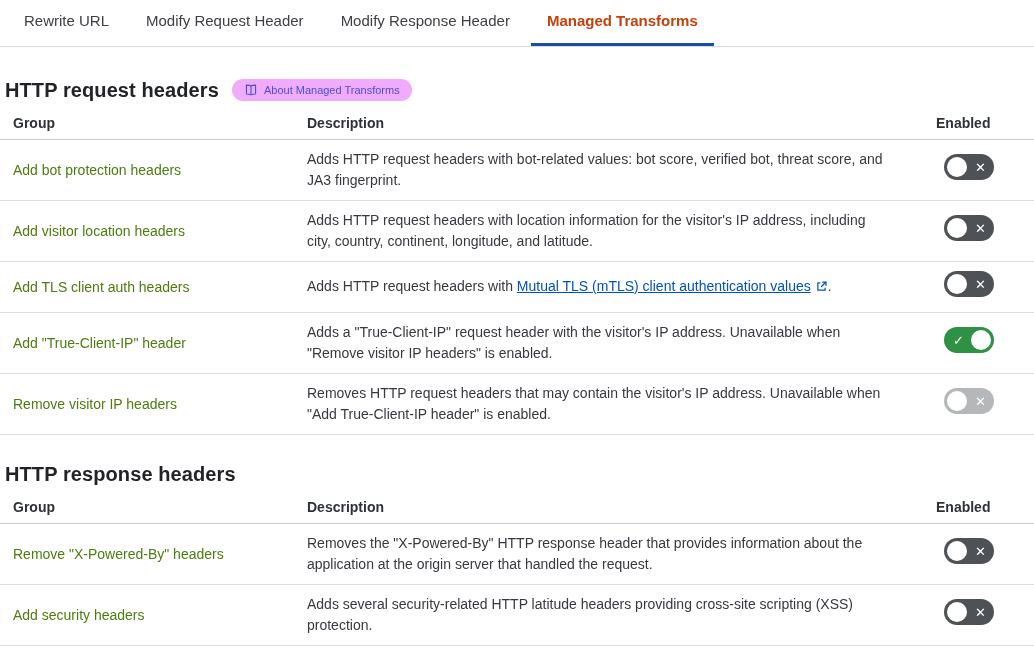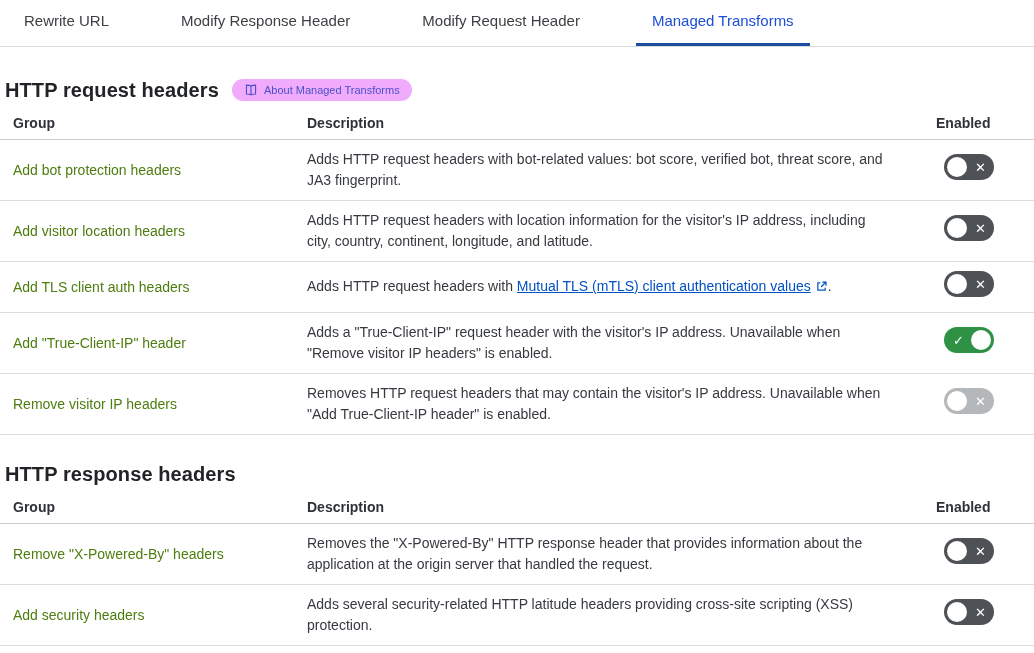--- a/index.html
+++ b/index.html
@@ -8,32 +8,31 @@
     width: 1034px; height: 653px; overflow: hidden;
     font-family: "Liberation Sans", sans-serif;
     color: #36393f;
   }
 
   
   .tab-bar {
     display: flex; align-items: flex-end;
     height: 47px; padding-left: 8px;
     border-bottom: 1px solid #d8dadc;
-    gap: 35px;
   }
   .tab {
     height: 47px; line-height: 44px;
     padding: 0 16px; margin-right: 5px;
     font-size: 15px; color: #3d4044;
     border-bottom: 3px solid transparent;
     background: none; border-top: none; border-left: none; border-right: none;
     cursor: pointer; white-space: nowrap;
     font-family: "Liberation Sans", sans-serif;
   }
-  .tab.active { color: #1d4ed8; font-weight: 400; border-bottom-color: #1b4e9e; }
+  .tab.active { color: #c2410c; font-weight: 700; border-bottom-color: #1b4e9e; }
 
   
   .section-head {
     display: flex; align-items: center;
     margin: 30px 0 0 5px; height: 26px;
   }
   .section-head.second { margin-top: 26px; text-align: center; }
   .section-title { font-size: 20px; font-weight: 700; color: #212327; letter-spacing: .1px; }
   .badge {
     display: inline-flex; align-items: center; gap: 6px;
@@ -82,22 +81,22 @@
     color: #fff; font-size: 13px; line-height: 1; font-weight: 400;
   }
   .toggle.off .glyph, .toggle.disabled .glyph { left: 31px; }
   .toggle.on .glyph { left: 9px; }
 </style>
 </head>
 <body>
 
 <nav class="tab-bar">
   <button class="tab">Rewrite URL</button>
+  <button class="tab">Modify Request Header</button>
   <button class="tab">Modify Response Header</button>
-  <button class="tab">Modify Request Header</button>
   <button class="tab active">Managed Transforms</button>
 </nav>
 
 <div class="section-head">
   <h2 class="section-title">HTTP request headers</h2>
   <a class="badge">
     <span>
       <svg width="14" height="14" viewBox="0 0 16 16" fill="none" stroke="currentColor" stroke-width="1.3" stroke-linejoin="round">
         <path d="M8 3.4C6.8 2.5 5 2.4 2.8 2.4v10.2c2.2 0 4 .1 5.2 1 1.2-.9 3-1 5.2-1V2.4C11 2.4 9.2 2.5 8 3.4z"></path>
         <path d="M8 3.4v10.2"></path>

